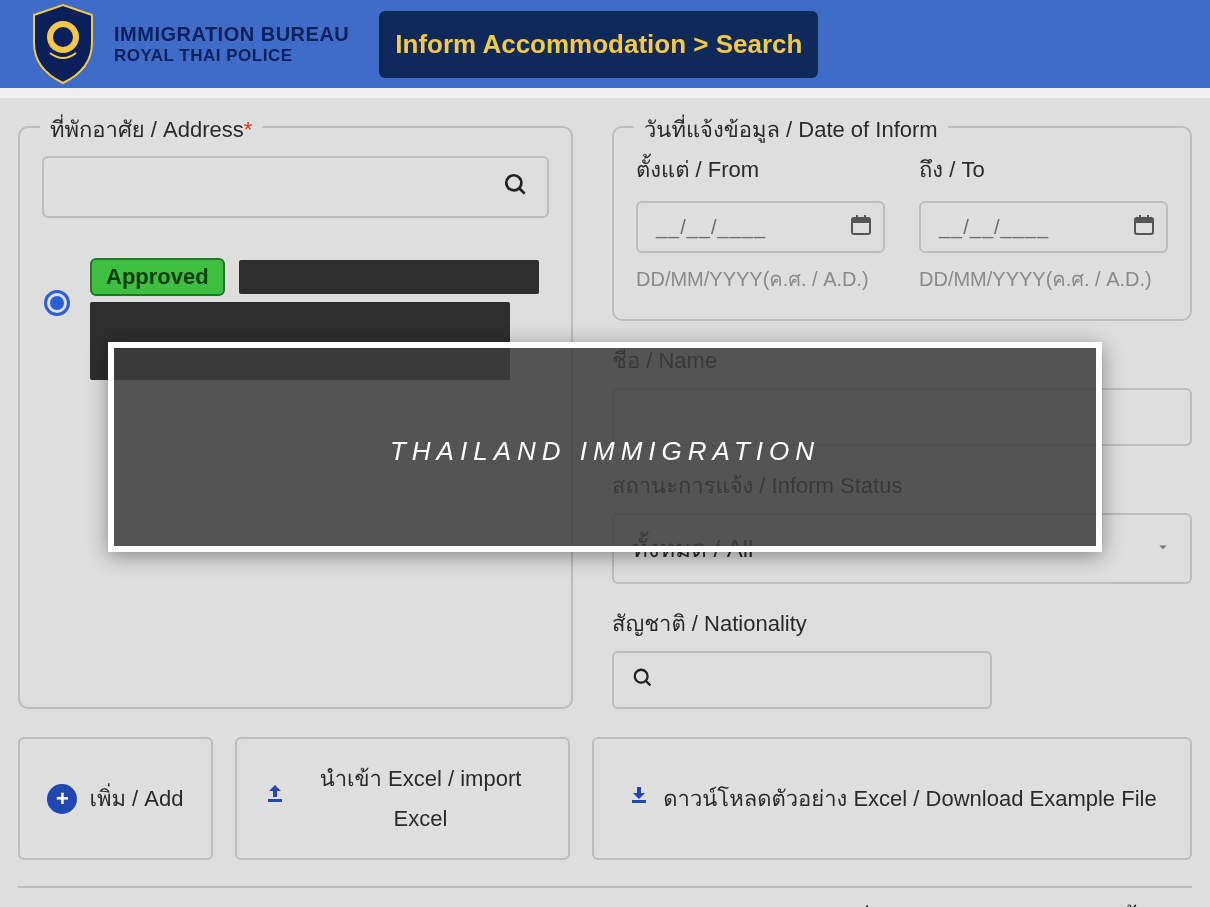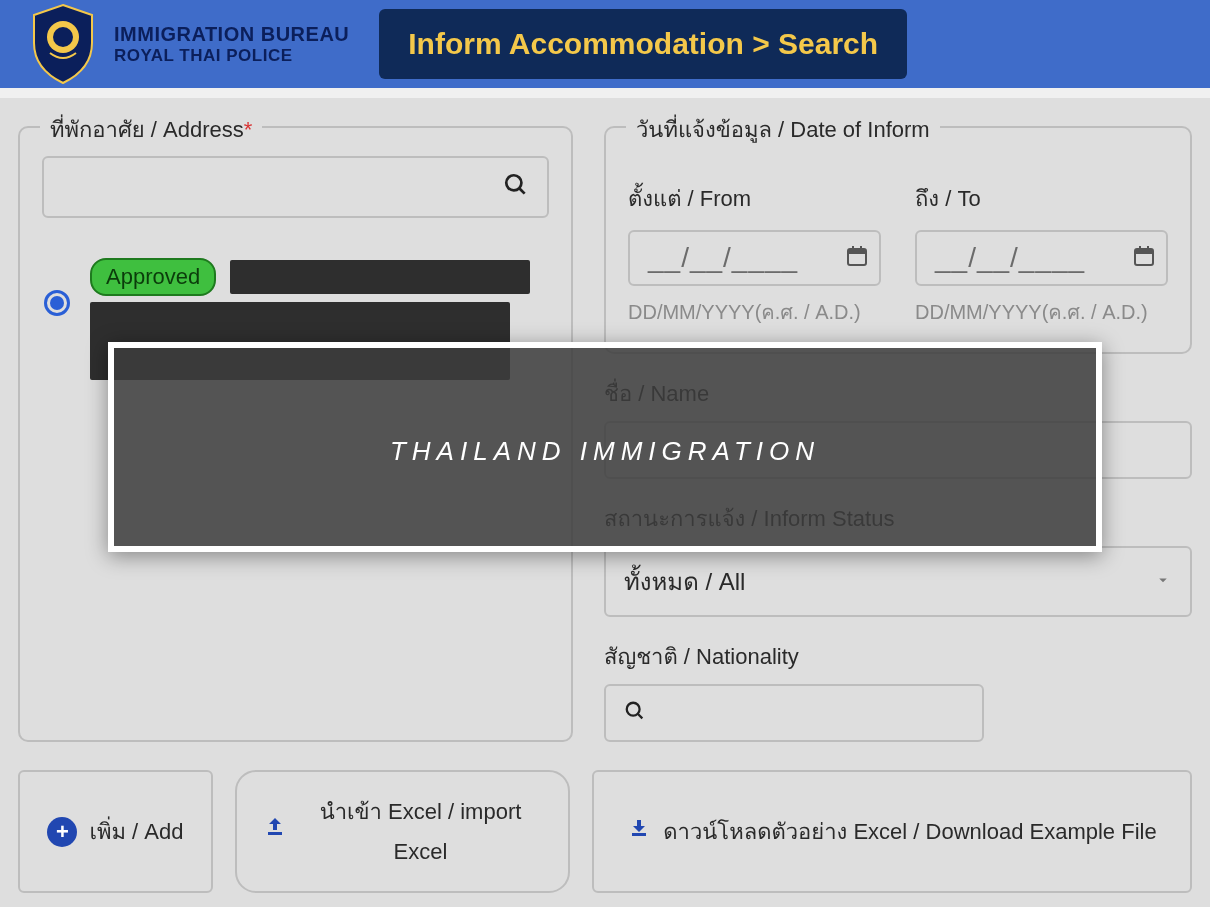--- a/index.html
+++ b/index.html
@@ -27,34 +27,34 @@
   position: relative;
 }
 .emblem svg { width: 100%; height: 100%; }
 .bureau-title { display: flex; flex-direction: column; line-height: 1.2; justify-content: center; }
 .bureau-line1 { color: #0b1f5b; font-weight: bold; font-size: 20px; letter-spacing: 0.5px; }
 .bureau-line2 { color: #0b1f5b; font-weight: bold; font-size: 17px; letter-spacing: 0.5px; }
 
 .breadcrumb-pill {
   background: #0f2a58;
   color: #f4c84a;
-  font-size: 30px;
+  font-size: 26px;
   font-weight: 600;
-  padding: 18px 29px;
+  padding: 18px 16px;
   border-radius: 6px;
   margin-left: 12px;
 }
 
 
 .main {
   background: #dedede;
   padding: 28px 18px 18px 18px;
   margin-top: 10px;
 }
-.form-row { display: flex; gap: 31px; }
+.form-row { display: flex; gap: 39px; }
 .fieldset {
   border: 2px solid #bdbdbd;
   border-radius: 10px;
   padding: 24px 22px;
   position: relative;
 }
 .fieldset-legend {
   position: absolute;
   top: -16px;
   left: 20px;
@@ -108,44 +108,44 @@
   flex-shrink: 0;
 }
 .radio-dot { width: 14px; height: 14px; background: #2a5fd6; border-radius: 50%; }
 .option-body { flex: 1; }
 .approved-row { display: flex; align-items: center; gap: 14px; }
 .approved-badge {
   display: inline-block;
   background: #3fbf3f;
   border: 2px solid #1e7a1e;
   color: #0b3c0b;
-  font-weight: normal;
+  font-weight: bold;
   font-size: 22px;
   padding: 4px 14px;
-  border-radius: 16px;
+  border-radius: 6px;
 }
 .redact-bar { background: #2e2e2e; border-radius: 2px; }
 .redact-1 { width: 300px; height: 34px; }
 .redact-2 { width: 420px; height: 78px; margin-top: 6px; }
 
 
 .right-col { flex: 1; display: flex; flex-direction: column; }
 .date-pair { display: flex; gap: 34px; }
-.date-field { flex: 1; margin-top: 29px; }
+.date-field { flex: 1; }
 .date-label { font-size: 22px; color: #2a2a2a; margin-bottom: 14px; }
 .date-input {
   display: flex;
   align-items: center;
   justify-content: space-between;
   border: 2px solid #bdbdbd;
   border-radius: 6px;
   padding: 10px 10px 10px 18px;
   background: #dedede;
 }
-.date-placeholder { color: #6b6b6b; font-size: 28px; letter-spacing: 1px; }
+.date-placeholder { color: #6b6b6b; font-size: 20px; letter-spacing: 1px; }
 .date-helper { color: #8a8a8a; font-size: 20px; margin-top: 10px; }
 .cal-icon { color: #555; }
 
 .plain-field { margin-top: 22px; }
 .plain-label { font-size: 22px; color: #2a2a2a; margin-bottom: 10px; }
 .plain-input {
   border: 2px solid #bdbdbd;
   border-radius: 6px;
   padding: 14px 18px;
   background: #dedede;
@@ -190,21 +190,21 @@
   padding: 20px 26px;
   display: flex;
   align-items: center;
   justify-content: center;
   gap: 12px;
   text-align: center;
   line-height: 1.8;
   cursor: pointer;
 }
 .action-btn.add { flex: 0 0 195px; }
-.action-btn.import { flex: 0 0 335px; border-radius: 21px; }
+.action-btn.import { flex: 0 0 335px; }
 .action-btn.download { flex: 1; }
 .plus-circle {
   width: 30px;
   height: 30px;
   background: #2147b1;
   border-radius: 50%;
   display: flex;
   align-items: center;
   justify-content: center;
   color: #fff;

